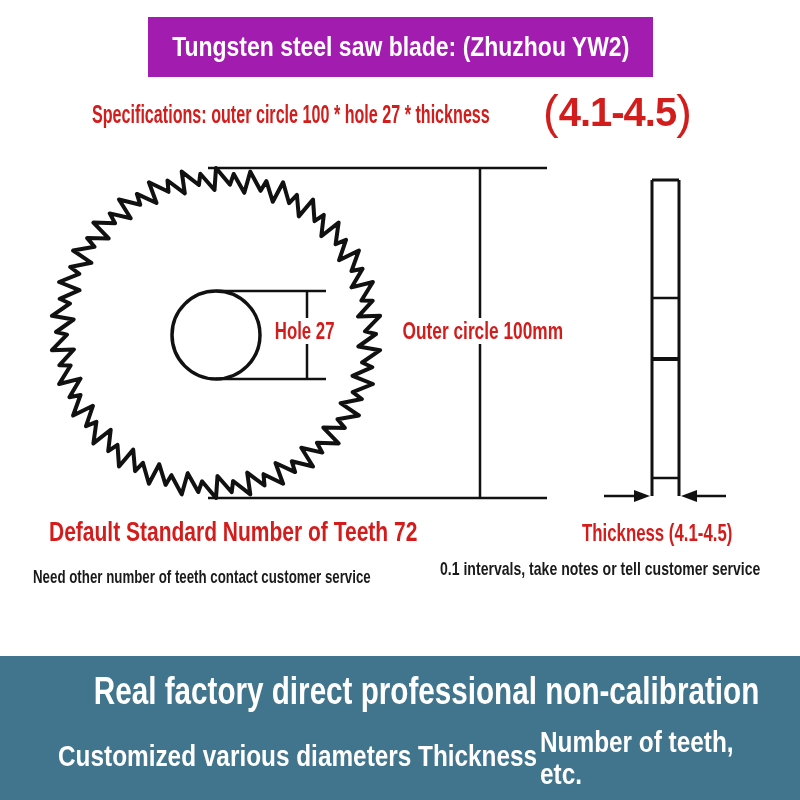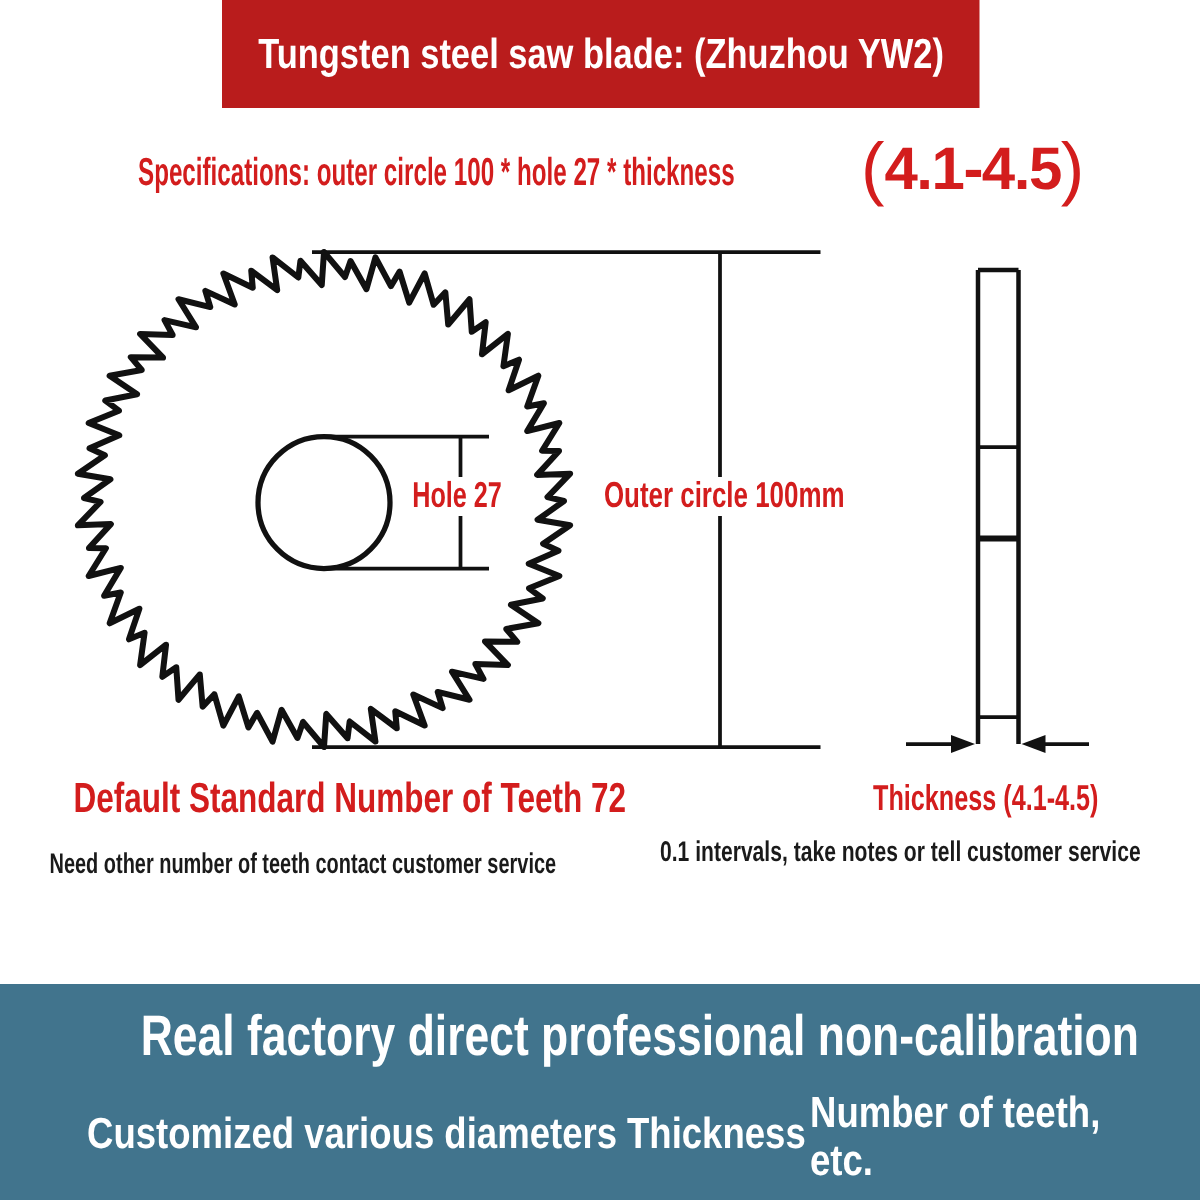--- a/index.html
+++ b/index.html
@@ -5,34 +5,34 @@
   html,body{margin:0;padding:0;}
   body{
     width:800px;height:800px;position:relative;overflow:hidden;
     background:#ffffff;font-family:"Liberation Sans",sans-serif;
   }
   .abs{position:absolute;white-space:nowrap;}
   .cond{transform-origin:left top;display:inline-block;}
 
   
   .header-box{
-    left:148px;top:0;width:505px;height:72px;background:#b91c1c;
+    left:148px;top:17px;width:505px;height:60px;background:#a21caf;
     display:flex;align-items:center;justify-content:center;
   }
   .header-title{
     color:#ffffff;font-weight:bold;font-size:28px;white-space:nowrap;
     transform:scaleX(0.82);transform-origin:center center;
   }
 
   
   .spec-label{
     left:92px;top:99px;color:#d31d1d;font-weight:bold;font-size:26px;
     transform:scaleX(0.62);
   }
-  .spec-range{left:574px;top:84px;color:#d31d1d;line-height:52px;}
+  .spec-range{left:543px;top:84px;color:#d31d1d;line-height:52px;}
   .spec-range .digits{font-weight:bold;font-size:40px;letter-spacing:-1px;}
   .spec-range .paren{font-weight:400;font-size:47px;position:relative;top:2px;}
 
   
   .diagram-label{
     color:#d31d1d;font-weight:bold;background:#ffffff;line-height:1.1;
   }
   .hole-label{left:272px;top:318px;font-size:24px;transform:scaleX(0.70);padding:0 4px;}
   .outer-label{left:399px;top:318px;font-size:24px;transform:scaleX(0.72);padding:0 5px;}
 

